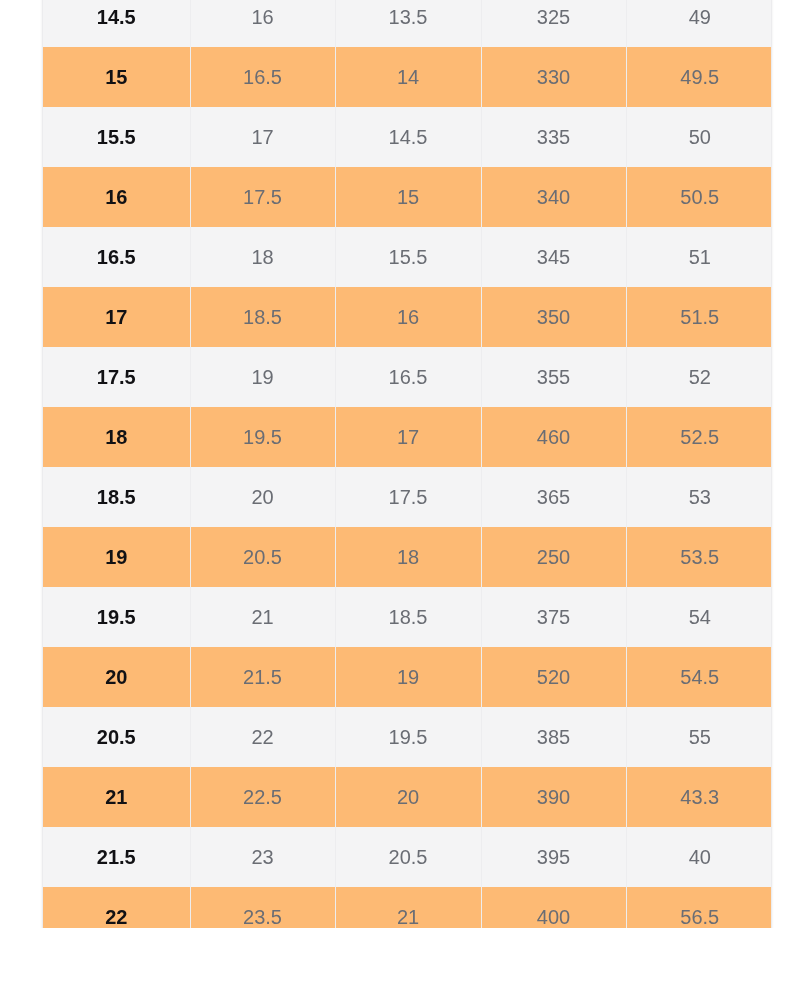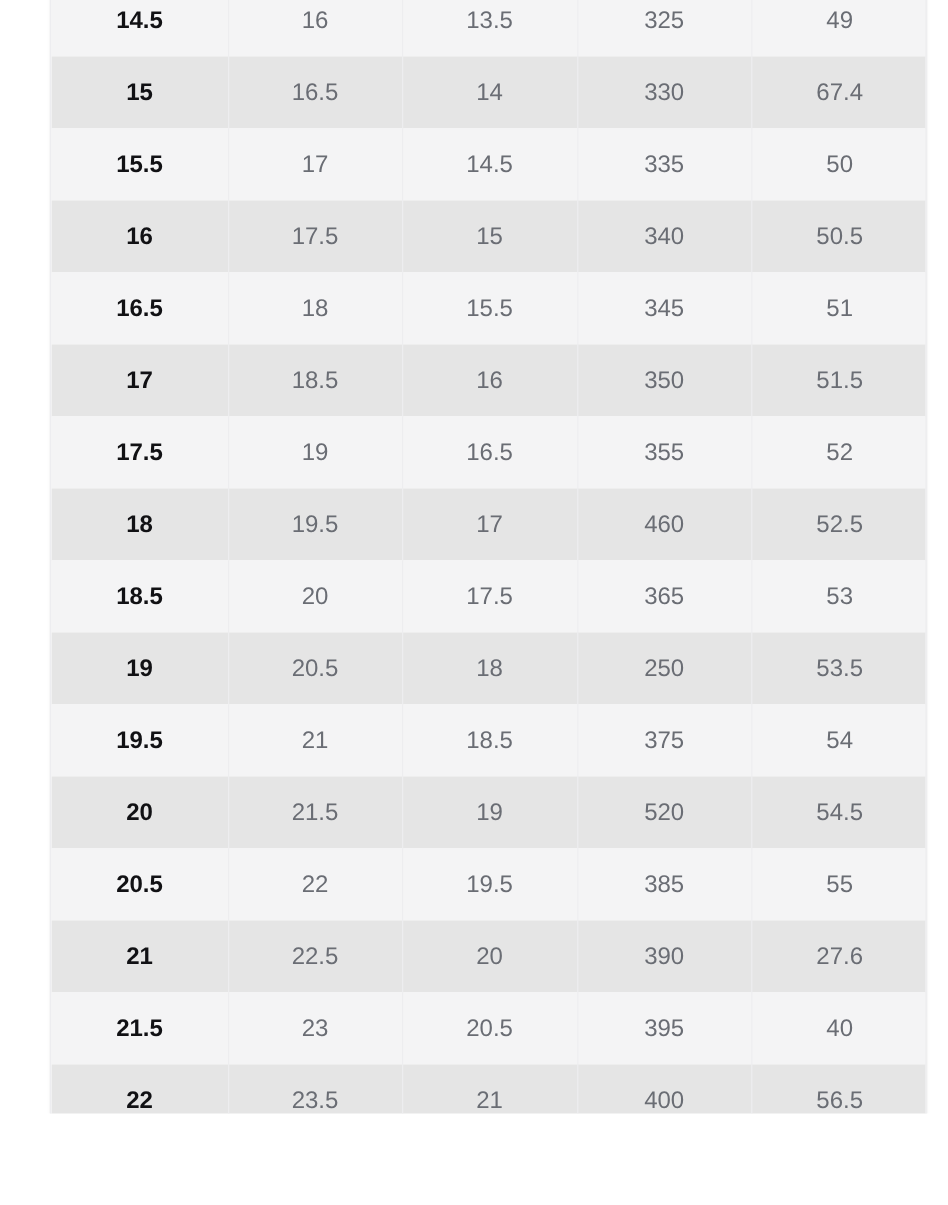--- a/index.html
+++ b/index.html
@@ -61,21 +61,21 @@
   }
   table.size-table td.col-primary {
     color: #111114;
     font-weight: 700;
   }
 
   table.size-table tr.row-shaded td {
     background: #f4f4f5;
   }
   table.size-table tr.row-plain td {
-    background: #e5e5e5;
+    background: #fdba74;
   }
 
   
   col.c1 { width: 147px; }
   col.c2 { width: 145px; }
   col.c3 { width: 146px; }
   col.c4 { width: 145px; }
   col.c5 { width: 147px; }
 </style>
 </head>
@@ -97,21 +97,21 @@
             <td>16</td>
             <td>13.5</td>
             <td>325</td>
             <td>49</td>
           </tr>
           <tr class="row-plain">
             <td class="col-primary">15</td>
             <td>16.5</td>
             <td>14</td>
             <td>330</td>
-            <td>67.4</td>
+            <td>49.5</td>
           </tr>
           <tr class="row-shaded">
             <td class="col-primary">15.5</td>
             <td>17</td>
             <td>14.5</td>
             <td>335</td>
             <td>50</td>
           </tr>
           <tr class="row-plain">
             <td class="col-primary">16</td>
@@ -181,21 +181,21 @@
             <td>22</td>
             <td>19.5</td>
             <td>385</td>
             <td>55</td>
           </tr>
           <tr class="row-plain">
             <td class="col-primary">21</td>
             <td>22.5</td>
             <td>20</td>
             <td>390</td>
-            <td>27.6</td>
+            <td>43.3</td>
           </tr>
           <tr class="row-shaded">
             <td class="col-primary">21.5</td>
             <td>23</td>
             <td>20.5</td>
             <td>395</td>
             <td>40</td>
           </tr>
           <tr class="row-plain">
             <td class="col-primary">22</td>

